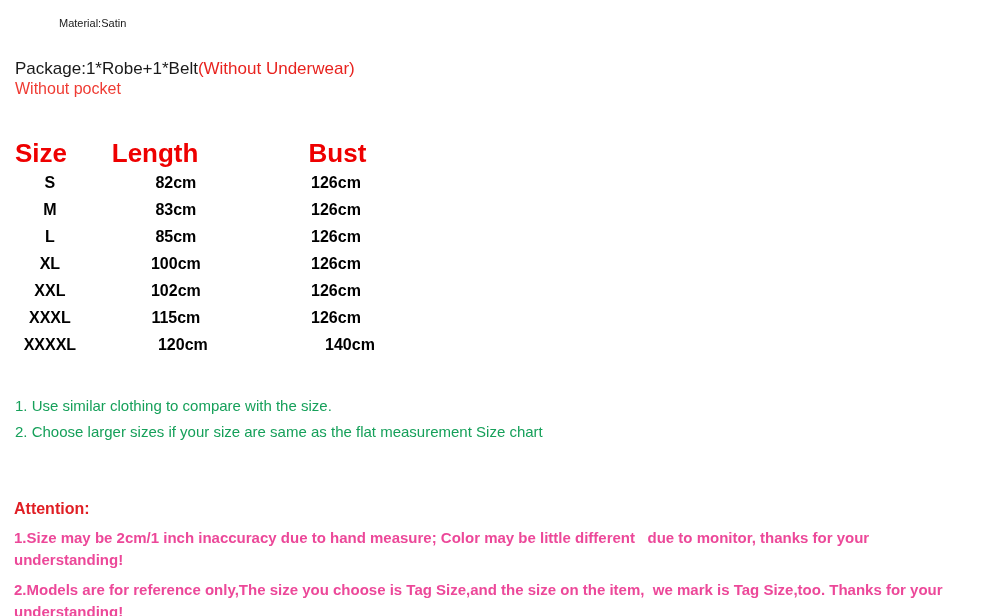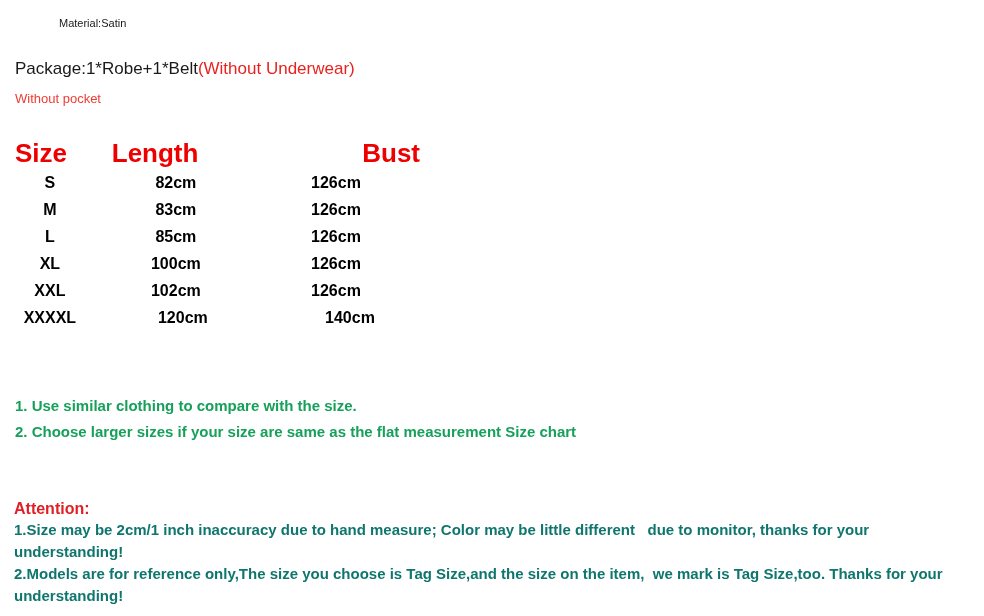--- a/index.html
+++ b/index.html
@@ -42,25 +42,24 @@
     font-weight: 400;
     color: #1a1a1a;
     line-height: 20px;
     margin-top: 26px;
     white-space: nowrap;
   }
   .line-package .red-part {
     color: #e8231f;
   }
   .line-pocket {
-    font-size: 13px;
+    font-size: 16px;
     font-weight: 400;
     color: #ef3b33;
     line-height: 20px;
-    margin-top: 10px;
     white-space: nowrap;
   }
 
   
   .size-table {
     position: absolute;
     left: 0px;
     top: 138px;
     width: 420px;
     border-collapse: collapse;
@@ -85,21 +84,21 @@
     text-align: center;
     height: 27px;
     vertical-align: middle;
   }
   .col-size   { width: 92px; }
   .col-length { width: 150px; }
   .col-bust   { width: 160px; }
 
   .size-table th.col-size   { text-align: left;   padding-left: 15px; }
   .size-table th.col-length { text-align: left;   padding-left: 12px; }
-  .size-table th.col-bust   { text-align: right;   padding-left: 3px; margin-left: 27px; }
+  .size-table th.col-bust   { text-align: center;   padding-left: 3px; margin-left: 27px; }
 
   
   .size-table tr.row-last td.col-length { padding-left: 14px; }
   .size-table tr.row-last td.col-bust   { padding-left: 28px; margin-top: 16px; }
 
   
   .hint-block {
     position: absolute;
     left: 15px;
     top: 390px;
@@ -108,21 +107,21 @@
   .hint-title {
     font-size: 16px;
     font-weight: bold;
     color: #ee1c22;
     margin-left: 28px;
     line-height: 21px;
     white-space: nowrap;
   }
   .hint-item {
     font-size: 15px;
-    font-weight: bold;
+    font-weight: normal;
     color: #16a05a;
     line-height: 21px;
     margin-top: 5px;
     white-space: nowrap;
   }
 
   
   .attention-block {
     position: absolute;
     left: 14px;
@@ -132,23 +131,23 @@
   .attention-title {
     font-size: 16px;
     font-weight: bold;
     color: #e01e24;
     line-height: 20px;
     white-space: nowrap;
   }
   .attention-item {
     font-size: 15px;
     font-weight: bold;
-    color: #0f766e;
+    color: #ec4899;
     line-height: 22px;
-    margin-top: 0;
+    margin-top: 8px;
     white-space: pre-wrap;
   }
 </style>
 </head>
 <body>
 
 <div class="page">
 
   <div class="intro">
     <div class="line-material">Material:Satin</div>
@@ -185,20 +184,25 @@
         <td class="col-bust">126cm</td>
       </tr>
       <tr>
         <td class="col-size">XL</td>
         <td class="col-length">100cm</td>
         <td class="col-bust">126cm</td>
       </tr>
       <tr>
         <td class="col-size">XXL</td>
         <td class="col-length">102cm</td>
+        <td class="col-bust">126cm</td>
+      </tr>
+      <tr>
+        <td class="col-size">XXXL</td>
+        <td class="col-length">115cm</td>
         <td class="col-bust">126cm</td>
       </tr>
       <tr class="row-last">
         <td class="col-size">XXXXL</td>
         <td class="col-length">120cm</td>
         <td class="col-bust">140cm</td>
       </tr>
     </tbody>
   </table>
 

